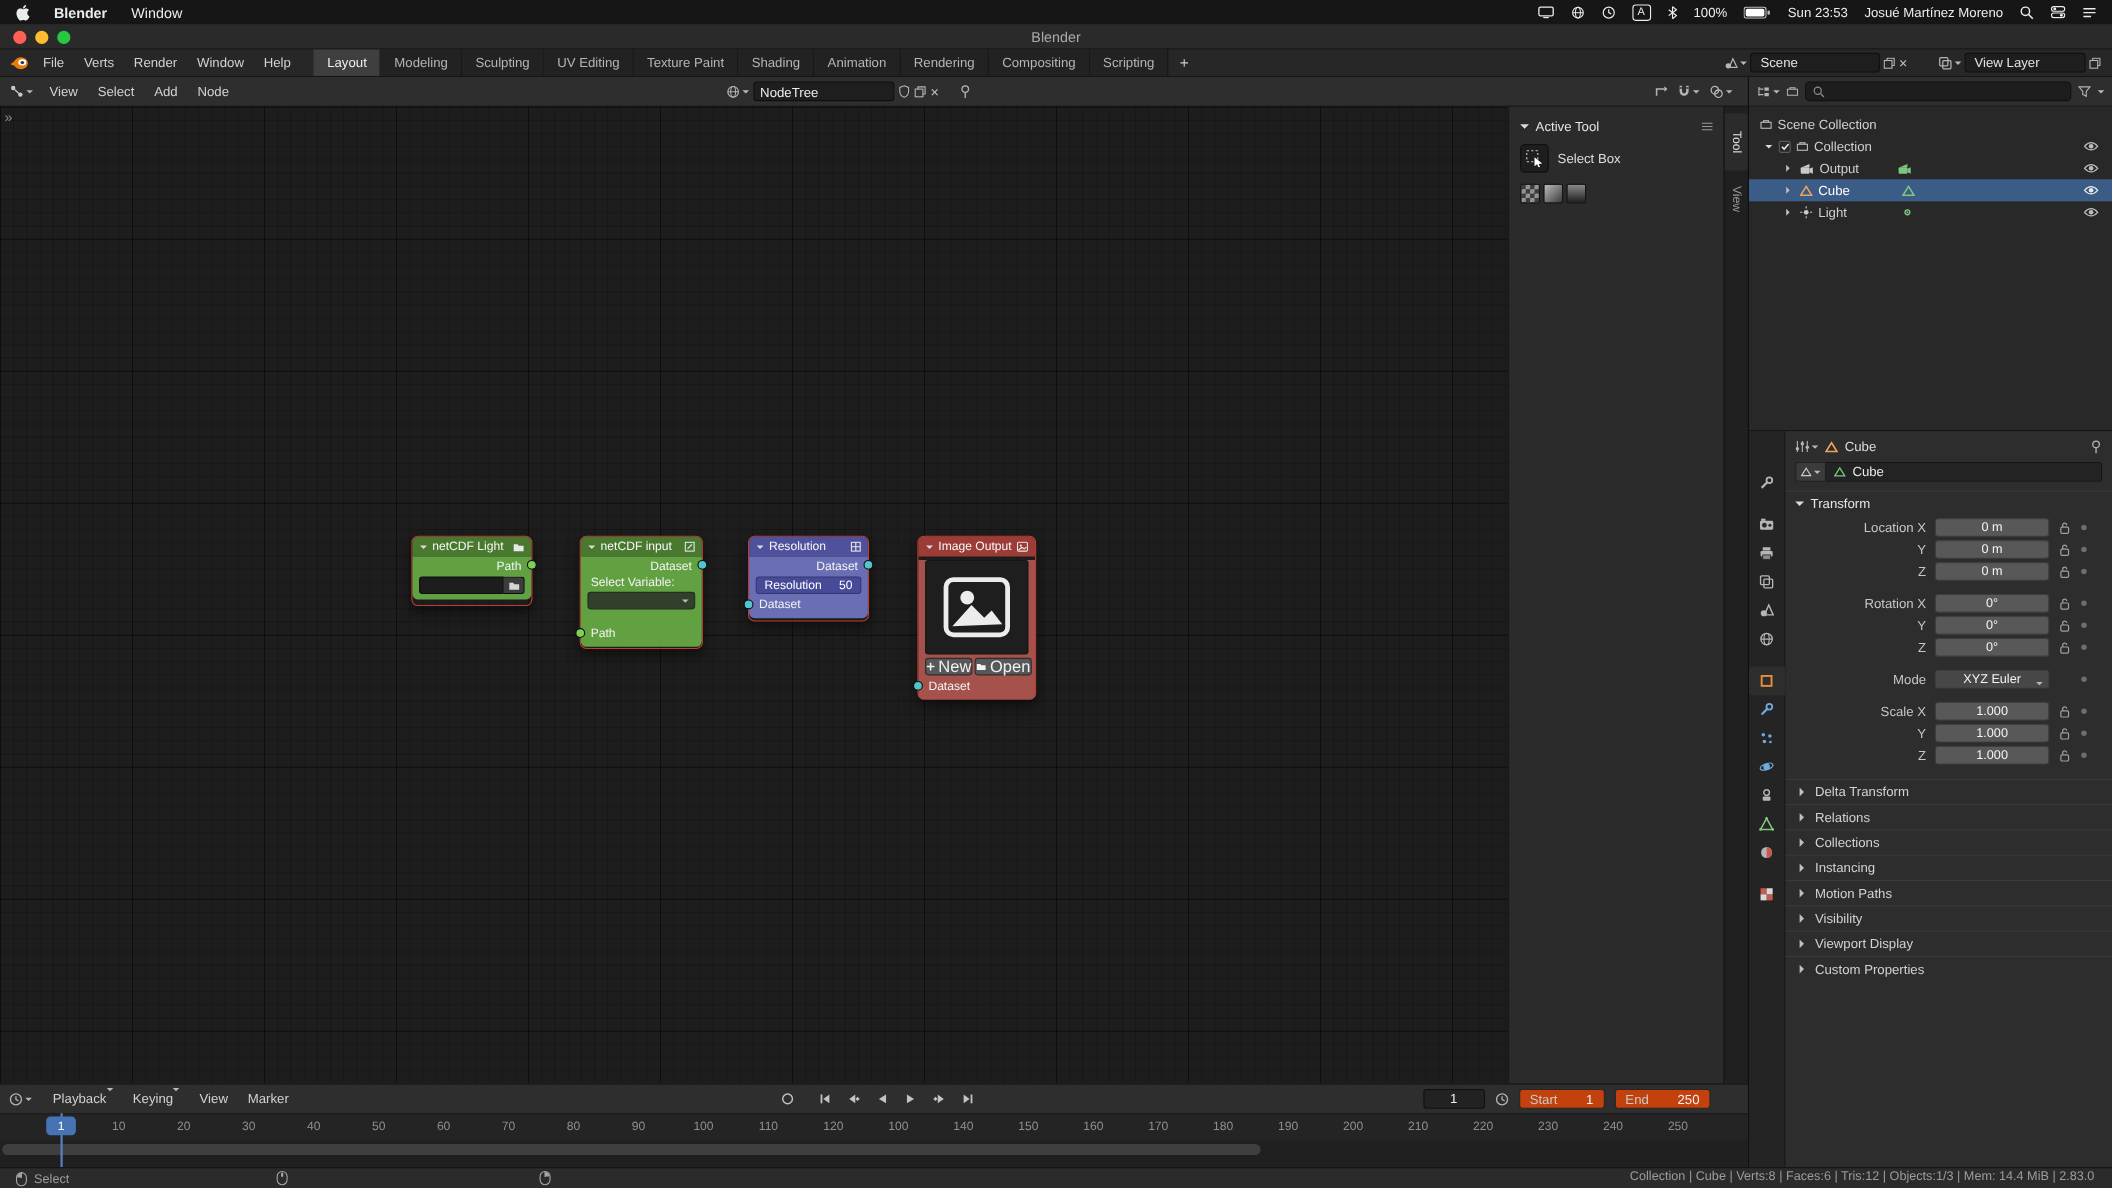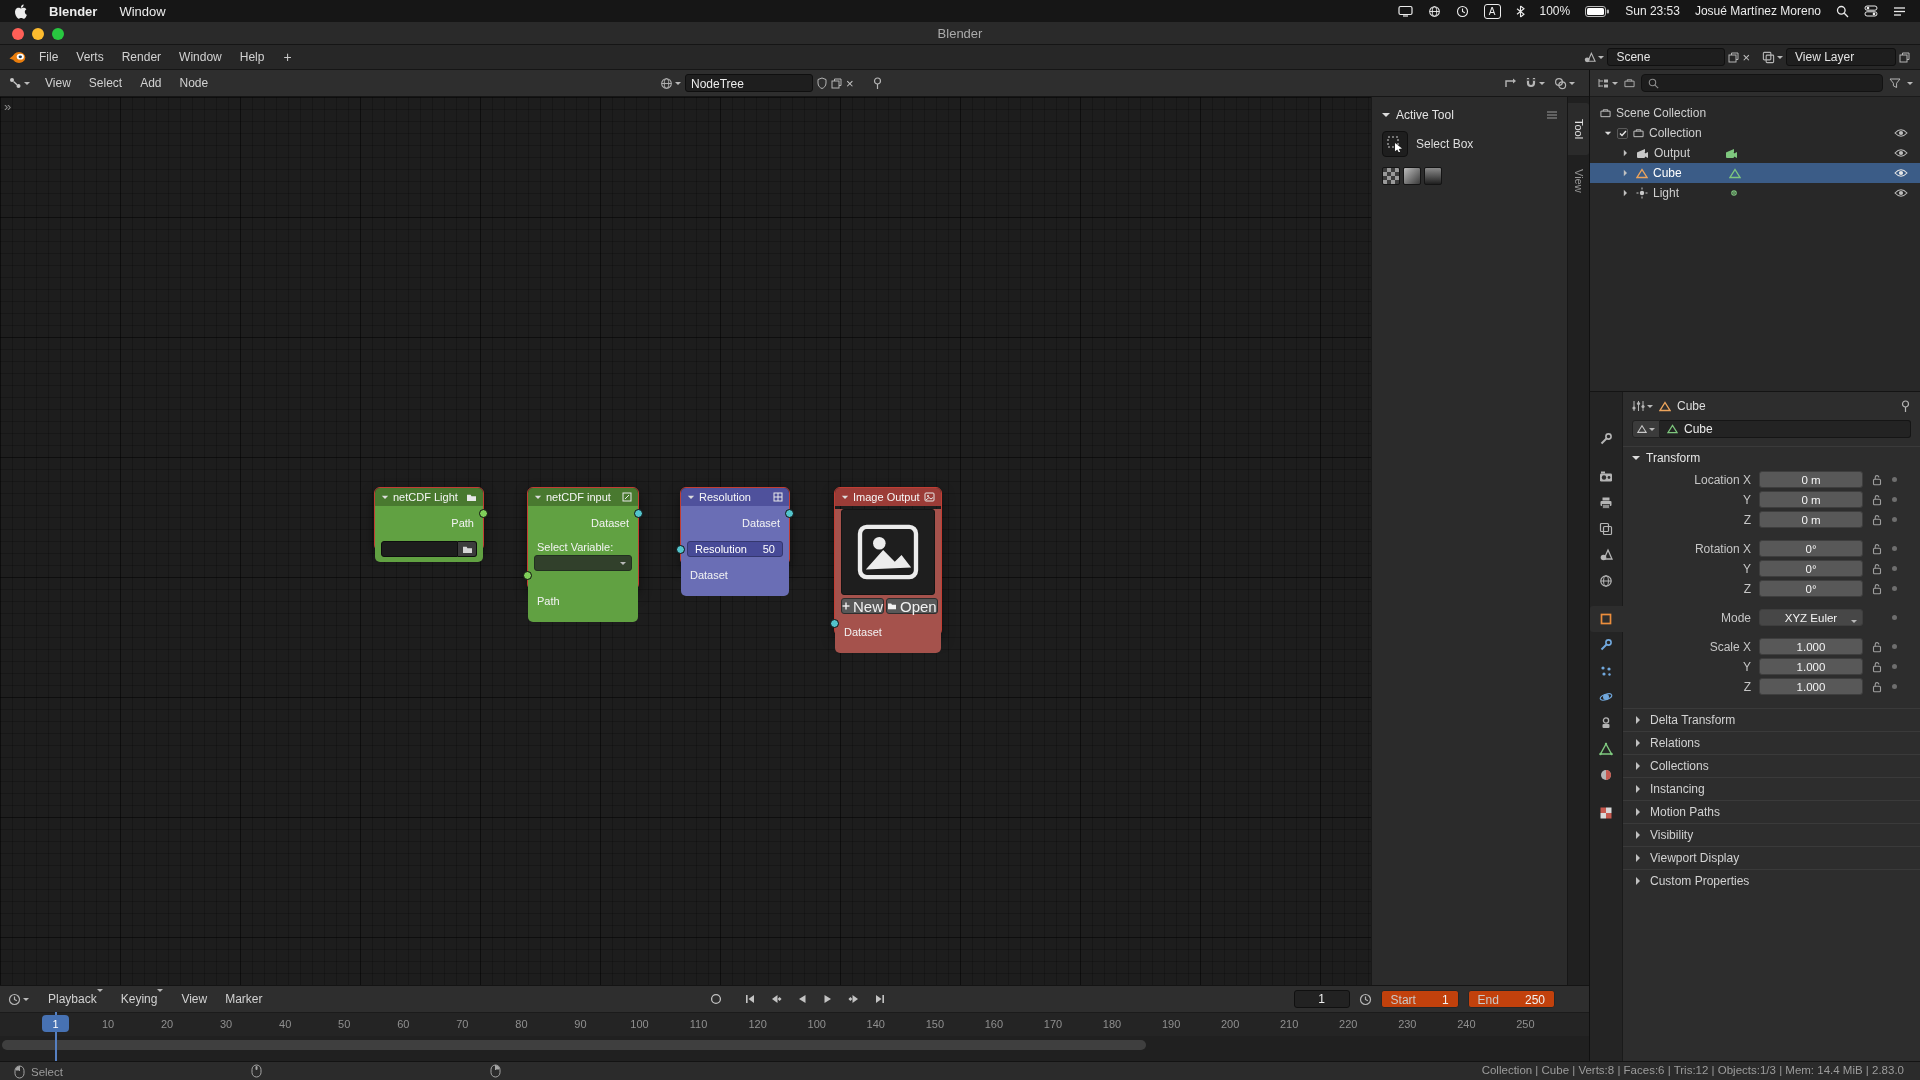--- a/index.html
+++ b/index.html
@@ -25,21 +25,21 @@
   .tlight{position:absolute;top:6px;width:12px;height:12px;border-radius:50%}
   .window-title{position:absolute;left:0;right:0;top:4px;text-align:center;color:#ababab;font-size:13px}
 
   
   .topbar{position:absolute;top:45px;left:0;width:1920px;height:25px;background:#272727;display:flex;align-items:center;border-bottom:1px solid #161616;padding-left:8px}
   .menu-item{padding:0 9px;color:#d2d2d2;font-size:12px;cursor:default}
   .ws-tabs{display:flex;height:100%;margin-left:12px}
   .ws-tab{display:flex;align-items:center;padding:0 12px;color:#b5b5b5;font-size:12px;background:#222;border-right:1px solid #181818}
   .ws-tab.active{background:#3f3f3f;color:#efefef}
   .ws-add{display:flex;align-items:center;padding:0 10px;color:#c9c9c9;font-size:14px}
-  .tb-right{position:absolute;right:10px;display:flex;gap:12px;align-items:center;height:100%}
+  .tb-right{position:absolute;right:10px;display:flex;gap:28px;align-items:center;height:100%}
   .id-widget{display:flex;align-items:center;gap:3px}
   .id-field{height:18px;background:#1e1e1e;border:1px solid #101010;border-radius:3px;display:flex;align-items:center;padding:0 8px;color:#e3e3e3}
 
   
   .ne-head{position:absolute;top:70px;left:0;width:1589px;height:27px;background:#2e2e2e;border-bottom:1px solid #161616;display:flex;align-items:center;padding:0 8px}
   .tree-widget{position:absolute;left:660px;display:flex;align-items:center;gap:4px}
   .tree-field{width:128px;height:18px;background:#1e1e1e;border:1px solid #0f0f0f;border-radius:3px;display:flex;align-items:flex-end;padding:0 5px;color:#ececec}
   .ne-right{position:absolute;right:14px;display:flex;gap:9px;align-items:center}
   .xchar{color:#c3c3c3;font-size:13px;line-height:1}
 
@@ -56,21 +56,21 @@
   
   .node{position:absolute;border:1px solid #c23d33;border-radius:6px;box-shadow:0 5px 12px rgba(0,0,0,.5);font-size:11px}
   .nhead{height:18px;border-radius:5px 5px 0 0;display:flex;align-items:center;gap:4px;padding:0 6px;color:#f7f7f7}
   .nhead .tri-d{transform:scale(.8);margin-top:3px}
   .ntitle{white-space:nowrap;overflow:hidden}
   .nhicon{margin-left:auto;display:flex}
   .nbody{border-radius:0 0 5px 5px;padding-bottom:4px}
   .n-green .nhead{background:#49792f}.n-green .nbody{background:#61a142}
   .n-indigo .nhead{background:#4f519c}.n-indigo .nbody{background:#6a6eb5}
   .n-red .nhead{background:#9b3c37}.n-red .nbody{background:#a5524c}
-  .nrow{height:34px;display:flex;align-items:center;padding:0 9px;color:#f3f3f3}
+  .nrow{height:17px;display:flex;align-items:center;padding:0 9px;color:#f3f3f3}
   .nrow.out{justify-content:flex-end}
   .sock{position:absolute;width:9px;height:9px;border-radius:50%;border:1px solid #0e0e0e;z-index:2}
   .sock.cyan{background:#53c4cc}.sock.green{background:#7fcf59}
   .nfield-row{display:flex;margin:1px 6px;height:16px}
   .nfield{flex:1;background:#1d1d1d;border:1px solid #0e0e0e;border-radius:3px 0 0 3px}
   .nfolder{width:19px;background:#3c3c3c;border:1px solid #0e0e0e;border-left:none;border-radius:0 3px 3px 0;display:flex;align-items:center;justify-content:center}
   .ndrop{margin:1px 6px;height:16px;background:#31402b;border:1px solid #223020;border-radius:3px;display:flex;align-items:center;justify-content:flex-end;padding:0 5px}
   .nnum{margin:1px 6px;height:16px;background:#474a97;border-radius:3px;display:flex;align-items:center;justify-content:space-between;padding:0 7px;color:#fff;border:1px solid #34376e}
   .npreview{margin:3px 6px;height:86px;background:#1e1e1e;border:1px solid #141414;border-radius:3px;display:flex;align-items:center;justify-content:center}
   .nbtns{display:flex;gap:2px;margin:1px 6px}
@@ -240,20 +240,32 @@
           <ellipse cx="12.3" cy="6.7" rx="3.6" ry="2.9" fill="#fff"></ellipse>
           <ellipse cx="12.3" cy="6.8" rx="1.7" ry="1.4" fill="#1b3a57"></ellipse>
         </svg>
       </span>
     <div class="flex">
         <span class="menu-item">File</span>
         <span class="menu-item">Verts</span>
         <span class="menu-item">Render</span>
         <span class="menu-item">Window</span>
         <span class="menu-item">Help</span>
+      </div>
+    <div class="ws-tabs">
+        <span class="ws-tab active">Layout</span>
+        <span class="ws-tab">Modeling</span>
+        <span class="ws-tab">Sculpting</span>
+        <span class="ws-tab">UV Editing</span>
+        <span class="ws-tab">Texture Paint</span>
+        <span class="ws-tab">Shading</span>
+        <span class="ws-tab">Animation</span>
+        <span class="ws-tab">Rendering</span>
+        <span class="ws-tab">Compositing</span>
+        <span class="ws-tab">Scripting</span>
       </div>
     <span class="ws-add">+</span>
     <div class="tb-right">
       <div class="id-widget">
         <span class="ib">
             <svg width="13" height="13" viewBox="0 0 14 14">
               <circle cx="4.5" cy="9.5" r="2.6" fill="#b5b5b5"></circle>
               <polygon points="9,2.5 13,11 5.4,11" fill="none" stroke="#b5b5b5" stroke-width="1.2"></polygon>
             </svg>
             <span class="caret"></span>

